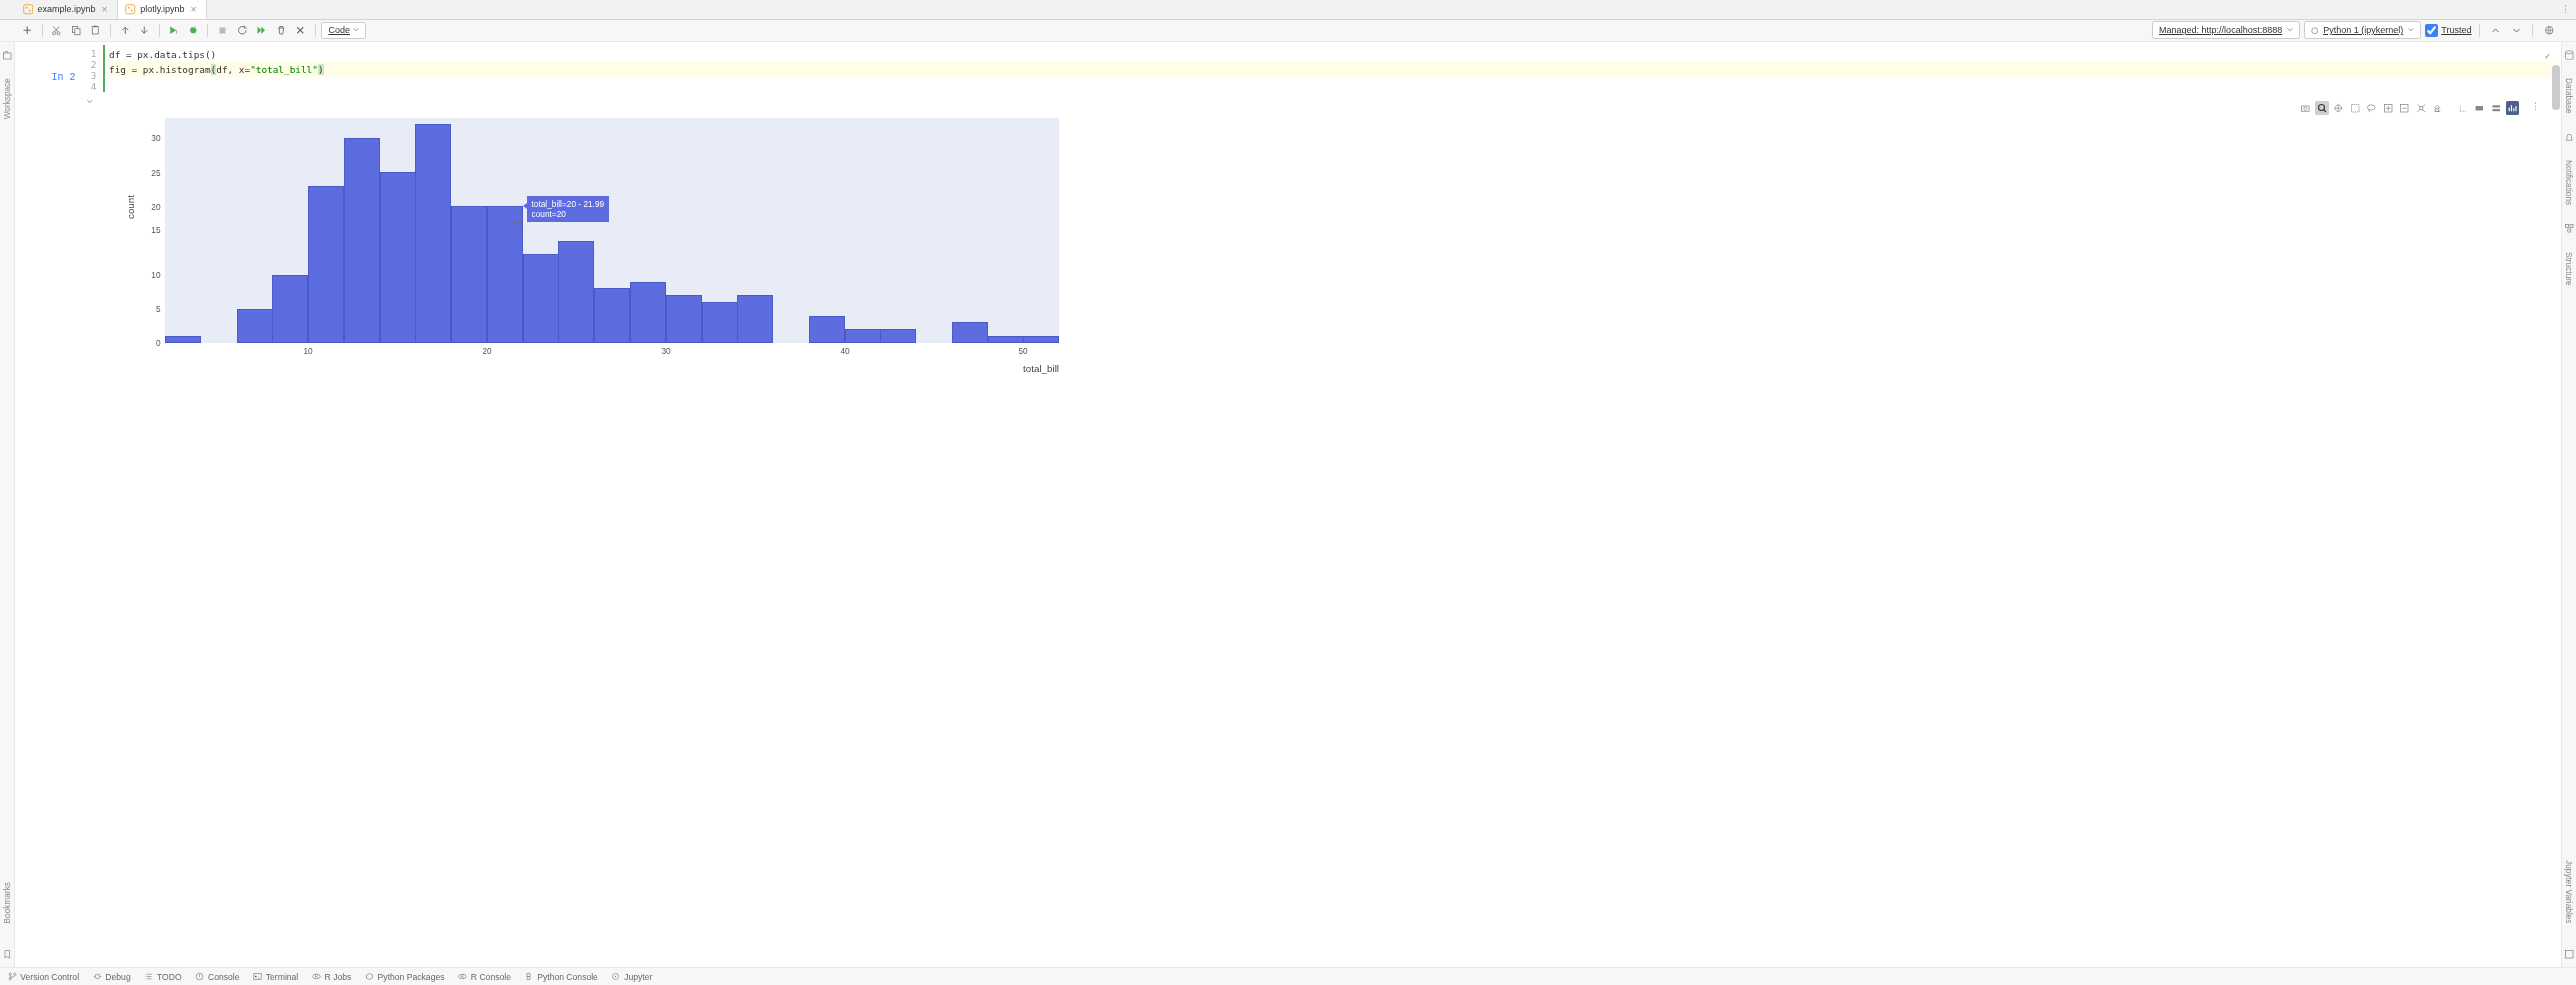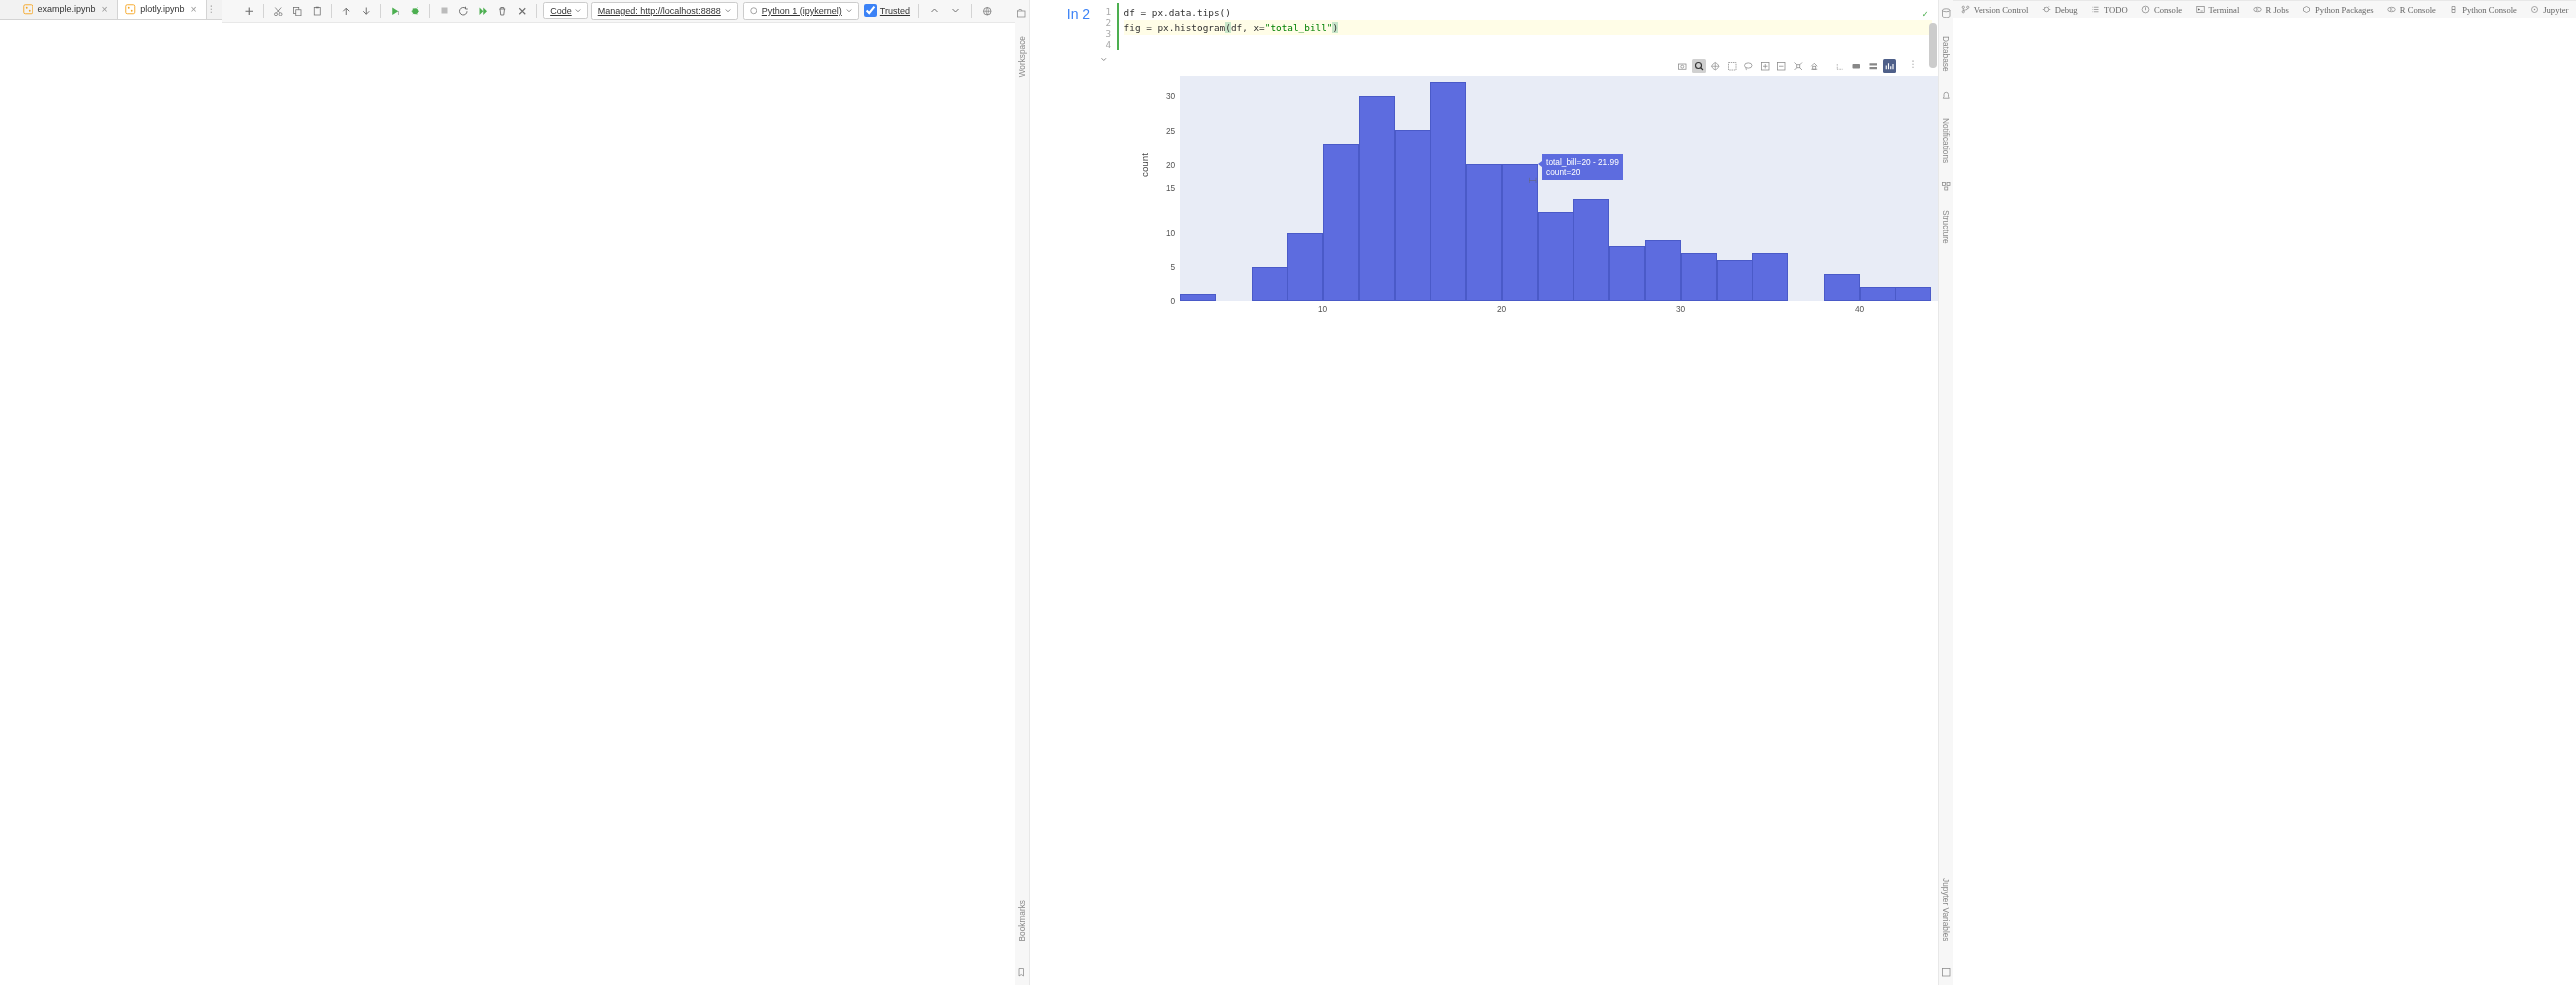--- a/index.html
+++ b/index.html
@@ -1,18 +1,18 @@
 <!DOCTYPE html>
 <html style="font-size:12px"><head>
 <meta charset="utf-8">
 <style>
 * { box-sizing: border-box; margin: 0; padding: 0; }
 body { font-family: -apple-system, BlinkMacSystemFont, "Segoe UI", sans-serif; font-size: 9px; color: #333; background: #fff; overflow: hidden; }
 
-.app { display: flex; flex-direction: row; height: 100vh; }
+.app { display: flex; flex-direction: column; height: 100vh; }
 
 
 .tab-bar { display: flex; align-items: center; background: #f2f2f2; border-bottom: 0.8px solid #d4d4d4; height: 19.5px; padding-left: 15px; position: relative; }
 .tab { display: flex; align-items: center; gap: 4.5px; padding: 0 7.5px; height: 19.5px; border-right: 0.8px solid #d4d4d4; cursor: pointer; font-size: 9px; }
 .tab.active { background: #fff; }
 .tab-icon { width: 10.5px; height: 10.5px; display: inline-flex; align-items: center; justify-content: center; }
 .tab-close { color: #999; font-size: 10.5px; padding: 0 1.5px; }
 .tab-bar-more { margin-left: auto; margin-right: 6px; color: #888; cursor: pointer; }
 
 
@@ -30,21 +30,21 @@
 .left-gutter { width: 15px; background: #f7f7f7; border-right: 0.8px solid #e8e8e8; display: flex; flex-direction: column; align-items: center; padding-top: 7.5px; gap: 18px; }
 .left-gutter .rot { writing-mode: vertical-rl; font-size: 8.3px; color: #888; cursor: pointer; transform: rotate(180deg); }
 .left-gutter .icon { color: #888; }
 .notebook { flex: 1; overflow: auto; position: relative; }
 .right-gutter { width: 15px; background: #f7f7f7; border-left: 0.8px solid #e8e8e8; display: flex; flex-direction: column; align-items: center; padding-top: 7.5px; gap: 18px; }
 .right-gutter .rot { writing-mode: vertical-rl; font-size: 8.3px; color: #888; cursor: pointer; }
 .right-gutter .icon { color: #888; }
 
 
 .cell { display: flex; margin: 3px 6px 0 0; }
-.cell-prompt { width: 68px; text-align: right; padding: 3px 7.5px 0 0; font-family: Liberation Sans, sans-serif; font-size: 14px; color: #3b82f6; }
+.cell-prompt { width: 68px; text-align: right; padding: 3px 7.5px 0 0; font-family: Liberation Mono, monospace; font-size: 10px; color: #3b82f6; margin-top: 24px; }
 .cell-gutter { width: 19.5px; text-align: right; padding: 3px 6px 0 0; font-family: "SF Mono", Menlo, monospace; font-size: 9.4px; color: #aaa; user-select: none; }
 .cell-code { flex: 1; border-left: 2.3px solid #4caf50; padding: 1.5px 0 1.5px 4.5px; font-family: "SF Mono", Menlo, monospace; font-size: 9.4px; line-height: 15px; background: #fff; position: relative; }
 .code-line { white-space: pre; }
 .code-line.hl { background: #fffde7; }
 .kw { color: #0033b3; font-weight: 600; }
 .str { color: #008000; }
 .paren-hl { background: #c8e6c9; }
 .green-check { position: absolute; right: 4.5px; top: 3px; color: #4caf50; }
 
 
@@ -65,21 +65,21 @@
 .x-axis { position: absolute; left: 45px; top: 225px; width: 894px; height: 22.5px; }
 .x-tick { position: absolute; top: 3px; font-size: 8.3px; color: #555; transform: translateX(-50%); }
 .x-label { text-align: right; font-size: 9.8px; color: #444; position: absolute; left: 45px; top: 245px; width: 894px; }
 .bars { position: absolute; left: 45px; top: 0; width: 894px; height: 225px; }
 .bar { position: absolute; bottom: 0; background: #5d6cdf; border: 0.8px solid #4a5ac8; }
 .tooltip-arrow { position: absolute; width: 0; height: 0; border-top: 3.8px solid transparent; border-bottom: 3.8px solid transparent; border-right: 4.5px solid #5d6cdf; }
 .tooltip-box { position: absolute; background: #5d6cdf; color: #fff; font-size: 8.3px; padding: 3px 4.5px; white-space: nowrap; z-index: 5; }
 .cursor-caret { position: absolute; color: #666; font-size: 10.5px; z-index: 6; transform: rotate(90deg); }
 
 
-.bottom-bar { display: flex; align-items: center; gap: 13.5px; background: #f7f7f7; border-top: 0.8px solid #e8e8e8; height: 18px; padding: 0 7.5px; font-size: 8.6px; color: #666; font-family: Liberation Serif, serif; }
+.bottom-bar { display: flex; align-items: center; gap: 13.5px; background: #f7f7f7; border-top: 0.8px solid #e8e8e8; height: 18px; padding: 0 7.5px; font-size: 8.6px; color: #666; }
 .bottom-item { display: inline-flex; align-items: center; gap: 3.8px; cursor: pointer; }
 .bottom-item .bi { color: #888; }
 
 
 .scrollbar { position: absolute; right: 1.5px; top: 22.5px; width: 7.5px; height: 45px; background: #ccc; border-radius: 3.8px; }
 
 svg { display: block; }
 </style>
 </head>
 <body>

